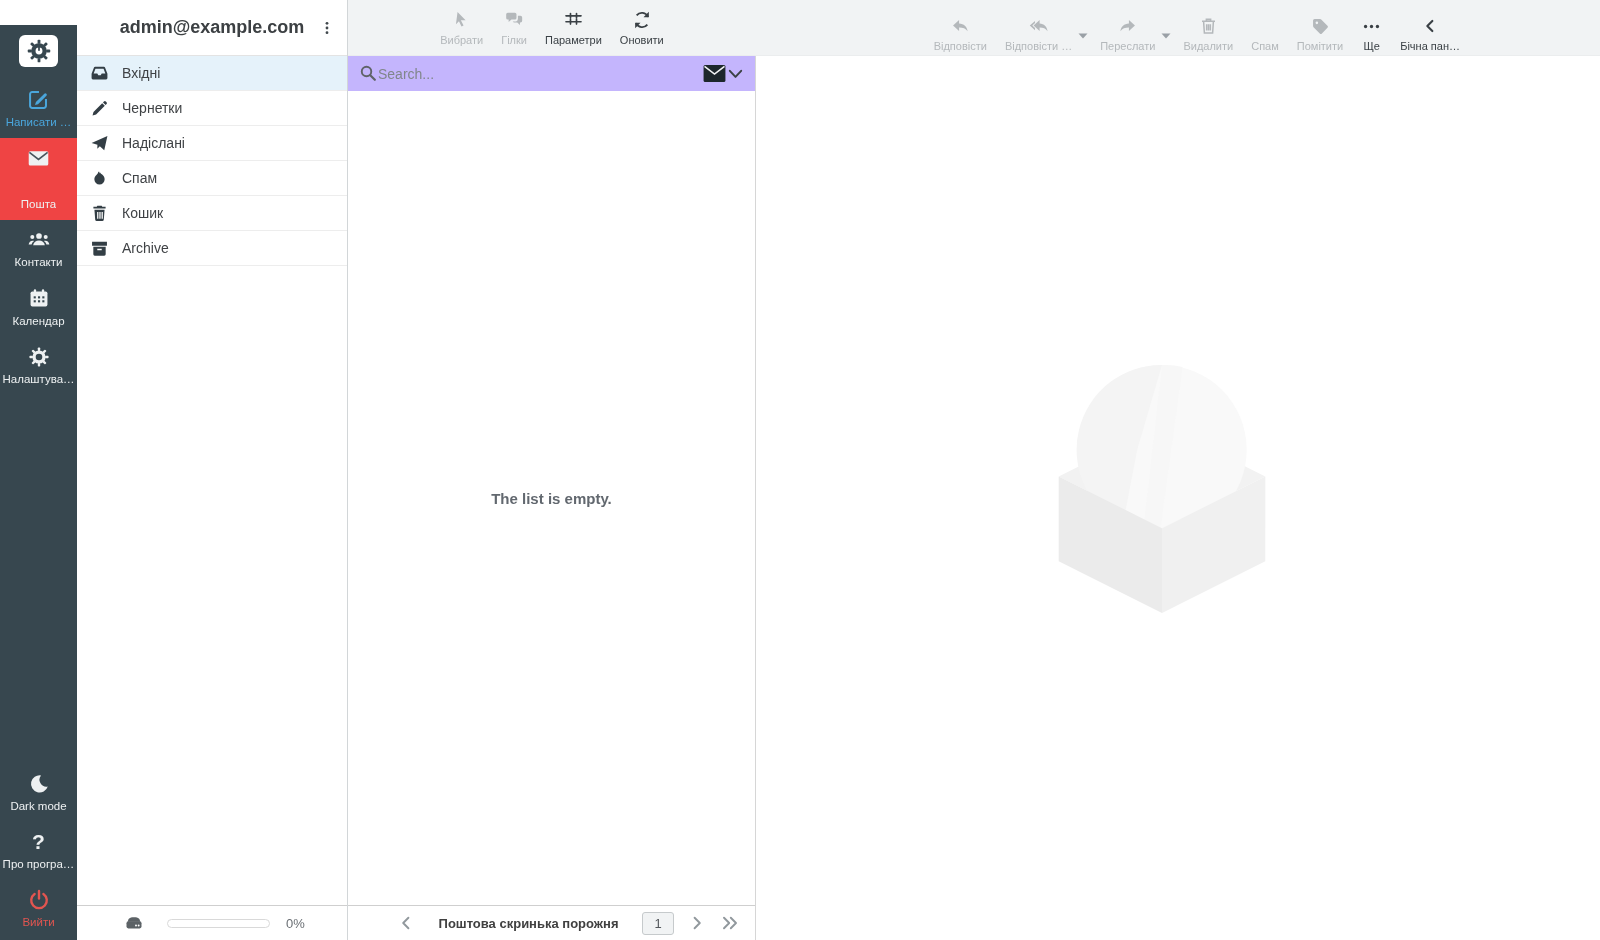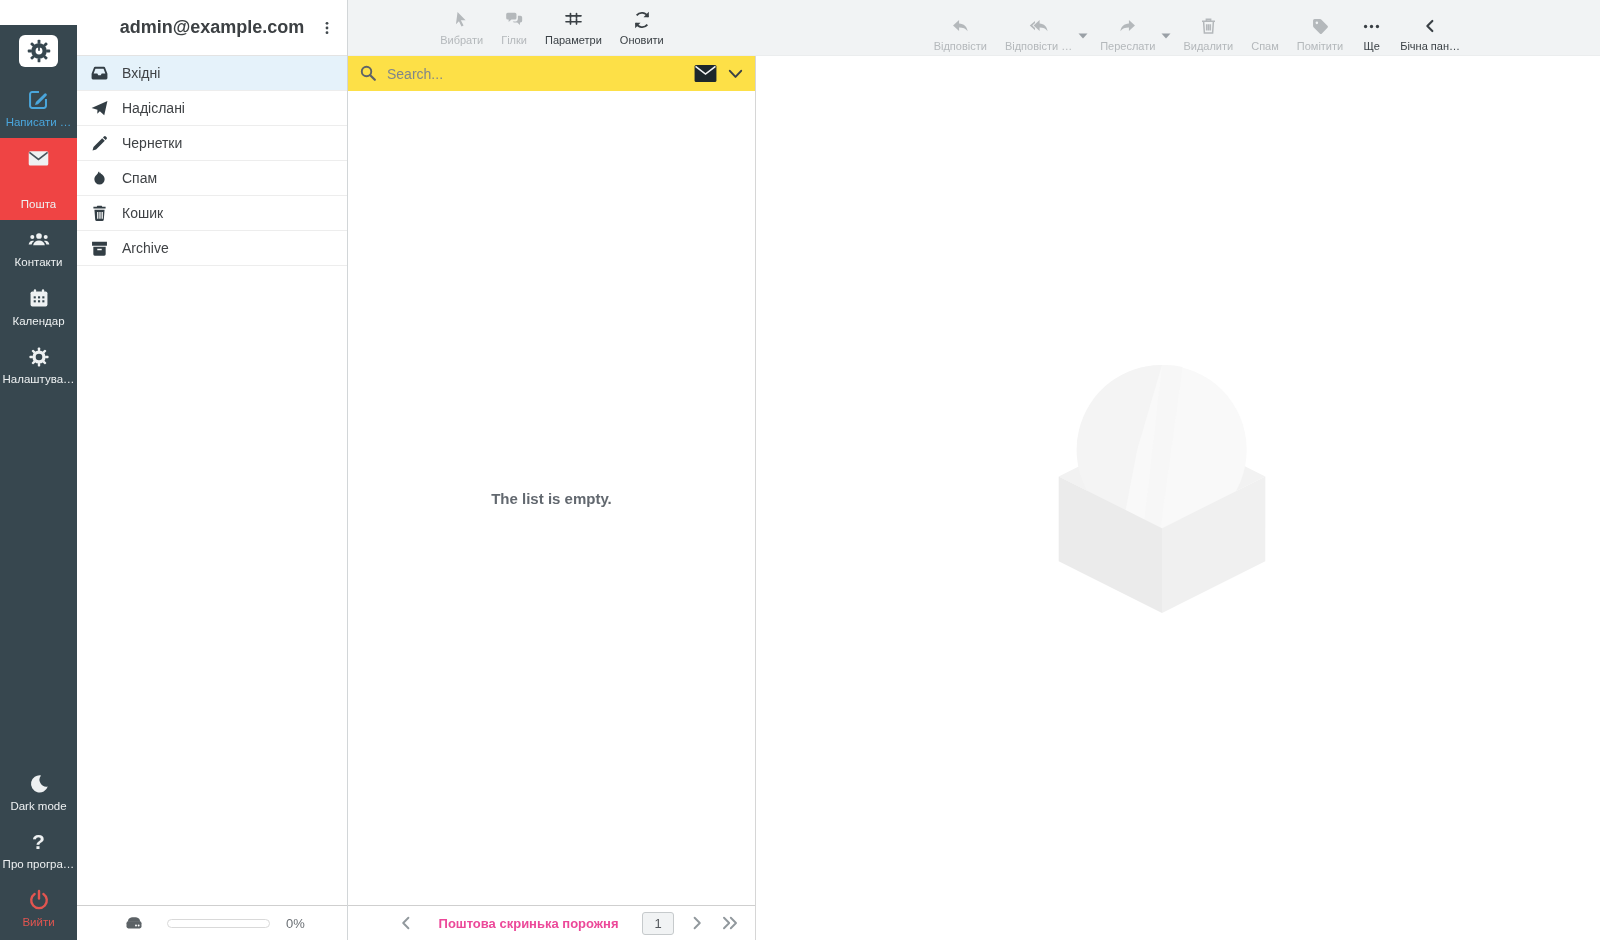--- a/index.html
+++ b/index.html
@@ -38,29 +38,29 @@
   .tb-left { width:408px; flex:none; display:flex; justify-content:center; }
   .tb-right { margin-left:auto; display:flex; padding-right:131px;margin-top:13px; }
   .tb-group { display:flex; }
   .tb-btn { display:flex; flex-direction:column; align-items:center; justify-content:center; gap:4px; padding:0 9px; font-size:11px; color:#3a4045; cursor:pointer; white-space:nowrap; }
   .tb-btn .ticon { height:20px; display:flex; align-items:center; }
   .tb-btn.disabled { color:#b4b8bb; }
   .tb-caret { display:flex; align-items:center; color:#9aa0a6; margin-left:-3px; padding:4px 3px 0 0; cursor:pointer; }
 
   .main-body { flex:1; display:flex; min-height:0; }
   .list-col { width:408px; flex:none; border-right:1px solid #d6d6d6; display:flex; flex-direction:column; background:#fff; }
-  .search-bar { height:35px; flex:none; background:#fde047; display:flex; align-items:center; gap:9px; padding:0 11px; }
+  .search-bar { height:35px; flex:none; background:#c4b5fd; display:flex; align-items:center; padding:0 11px; }
   .search-input { flex:1; border:none; outline:none; background:transparent; font-size:14px; color:#3c4043; font-family:"Liberation Sans",sans-serif; }
   .search-input::placeholder { color:#80868b; }
   .scope-btn, .s-chevron { display:flex; align-items:center; cursor:pointer; }
   .empty-msg { flex:1; display:flex; align-items:center; justify-content:center; font-size:15px; font-weight:700; color:#62686f; }
   .list-footer { height:35px; flex:none; border-top:1px solid #cfcfcf; display:flex; align-items:center; padding:0 13px; color:#8f969b; }
   .pg-btn { display:flex; align-items:center; cursor:pointer; padding:2px; }
   .pg-btn + .pg-btn { margin-left:12px; }
-  .lf-status { flex:1; text-align:center; font-size:13px; font-weight:700; color:#ec4899; }
+  .lf-status { flex:1; text-align:center; font-size:13px; font-weight:700; color:#404040; }
   .page-box { width:32px; height:23px; border:1px solid #c6cacc; border-radius:3px; background:#f1f3f4; text-align:center; font-size:13px; color:#54585c; font-family:"Liberation Sans",sans-serif; outline:none; }
   .pg-next { margin-left:14px; }
 
   .content { flex:1; background:#fff; display:flex; align-items:center; justify-content:center; }
   .watermark { transform:translate(-16px,-8px); }
 </style>
 </head>
 <body>
 
 <div class="app">
@@ -199,33 +199,33 @@
         <span class="ficon">
           <svg width="19" height="19" viewBox="0 0 24 24" fill="currentColor">
             <path fill-rule="evenodd" d="M4.9 4.6A1.7 1.7 0 0 1 6.5 3.5h11a1.7 1.7 0 0 1 1.6 1.1L22 12.4v5.4a1.7 1.7 0 0 1-1.7 1.7H3.7A1.7 1.7 0 0 1 2 17.8v-5.4zM6.9 6 4.6 12h4.6l1.3 2.3h3l1.3-2.3h4.6L17.1 6z"></path>
           </svg>
         </span>
         <span>Вхідні</span>
       </div>
       <div class="folder-row">
         <span class="ficon">
           <svg width="19" height="19" viewBox="0 0 24 24" fill="currentColor">
-            <path d="M2 11.4 22 2.6l-4 18-5.6-5.1-3.2 3 .2-5z"></path>
-          </svg>
-        </span>
-        <span>Надіслані</span>
-      </div>
-      <div class="folder-row">
-        <span class="ficon">
-          <svg width="19" height="19" viewBox="0 0 24 24" fill="currentColor">
             <path d="M3.2 20.8 4.4 16.3 15.4 5.3l3.3 3.3-11 11-4.5 1.2z"></path>
             <path d="M16.4 4.3l3.3 3.3 1.2-1.2a1.7 1.7 0 0 0 0-2.4l-.9-.9a1.7 1.7 0 0 0-2.4 0z"></path>
           </svg>
         </span>
         <span>Чернетки</span>
+      </div>
+      <div class="folder-row">
+        <span class="ficon">
+          <svg width="19" height="19" viewBox="0 0 24 24" fill="currentColor">
+            <path d="M2 11.4 22 2.6l-4 18-5.6-5.1-3.2 3 .2-5z"></path>
+          </svg>
+        </span>
+        <span>Надіслані</span>
       </div>
       <div class="folder-row">
         <span class="ficon">
           <svg width="19" height="19" viewBox="0 0 24 24" fill="currentColor">
             <path d="M12 2.4c.5 2.2 2 3.4 3.4 4.7 1.7 1.6 3.1 3.3 3.1 5.9a6.5 6.5 0 1 1-13 0c0-2.1 1-3.6 2.3-5C9 6.7 10.3 5.4 10.6 3.2c.7.6 1.3 1.5 1.5 2.4.4-.9.2-2.1-.1-3.2z"></path>
           </svg>
         </span>
         <span>Спам</span>
       </div>
       <div class="folder-row">

